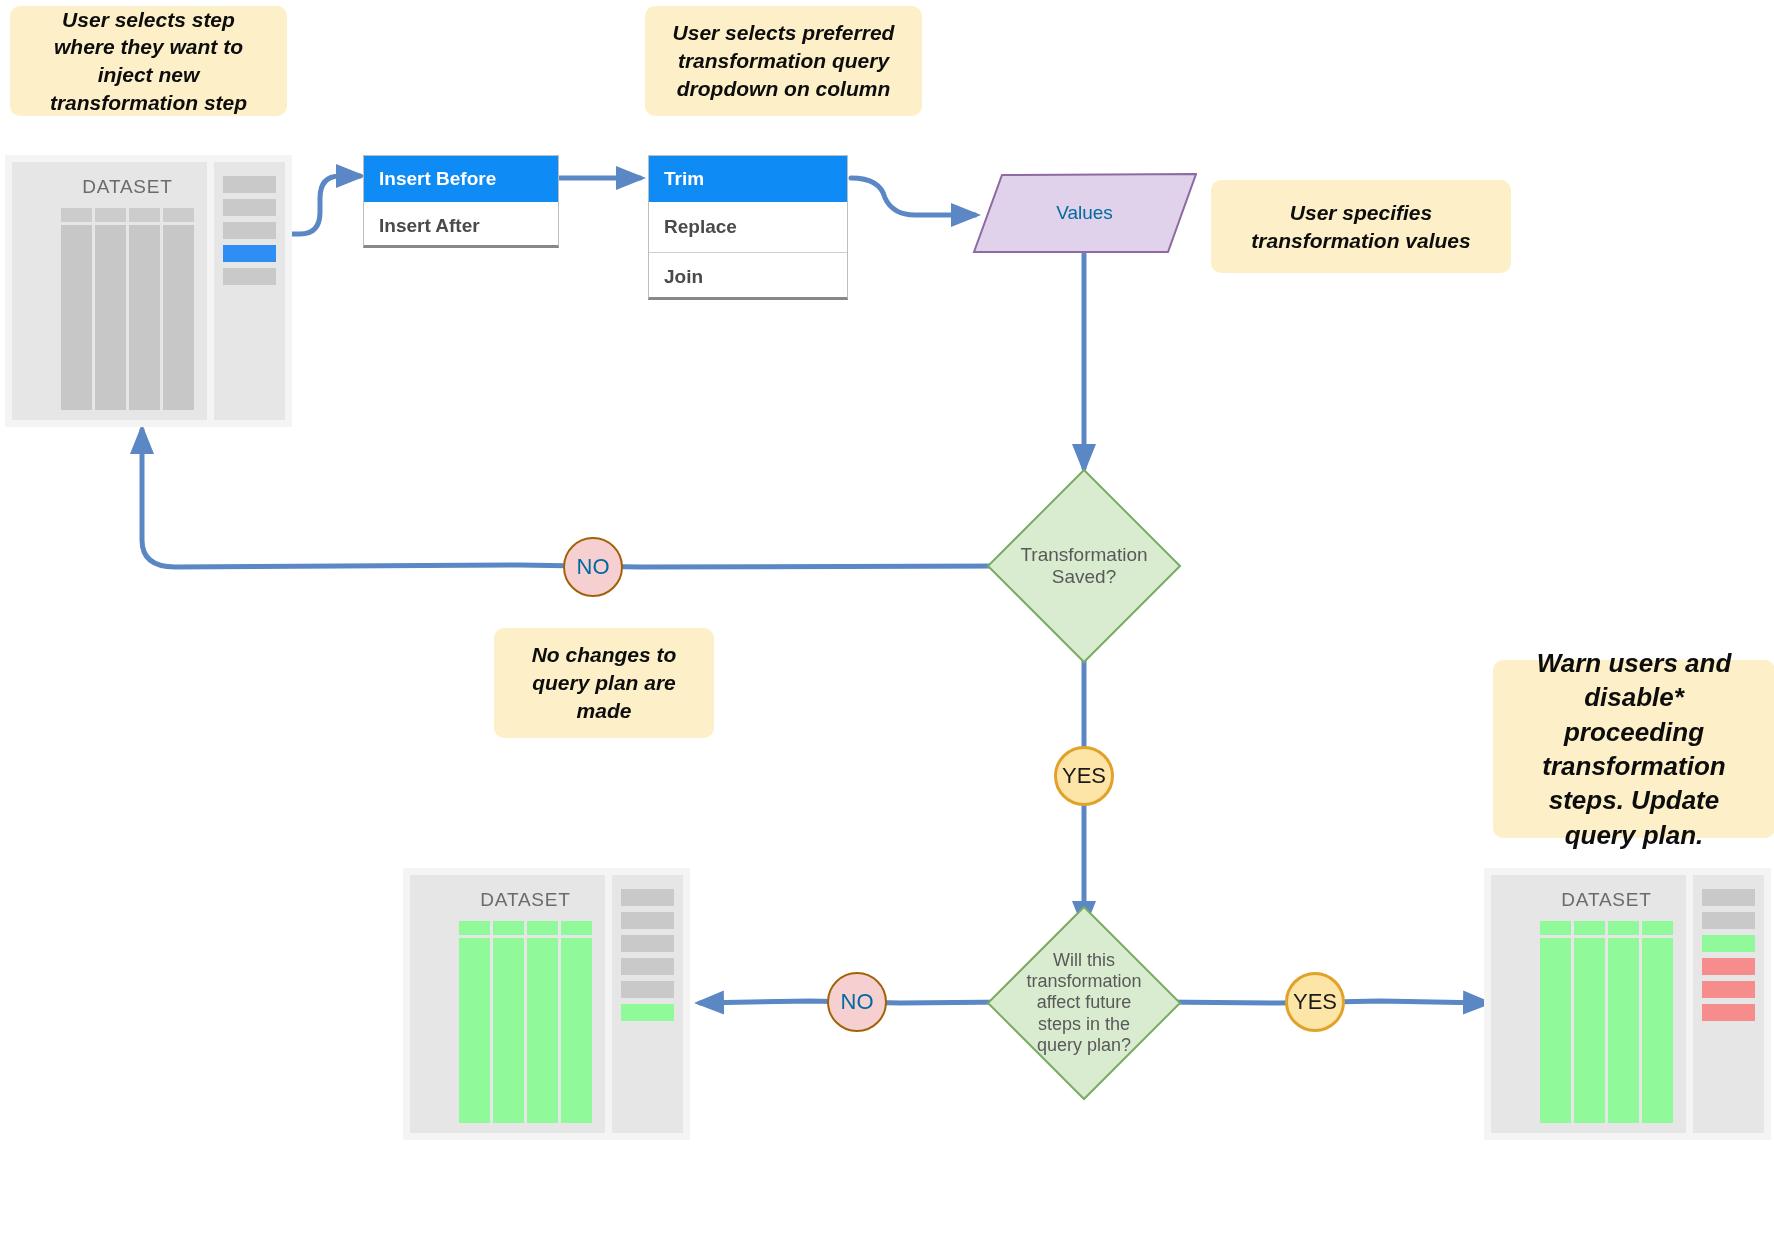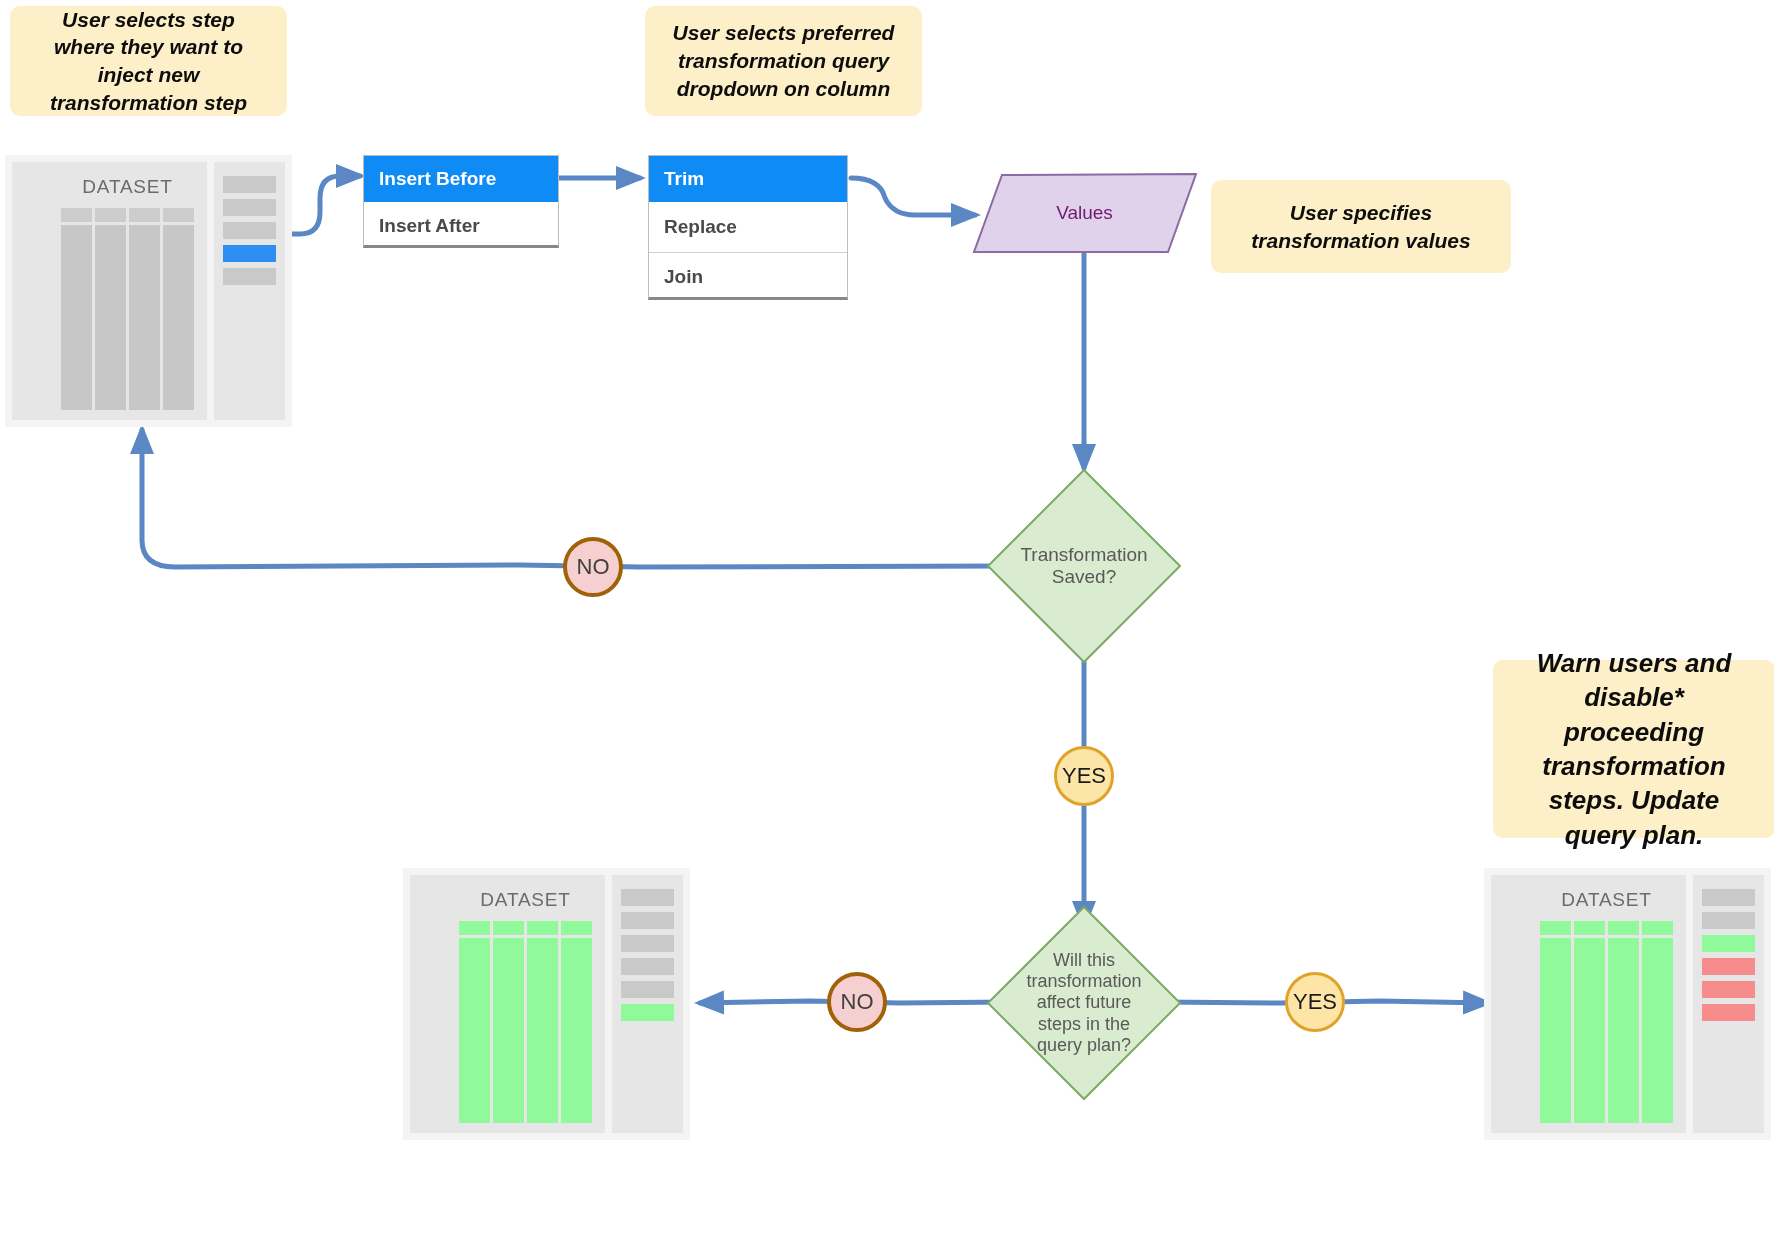--- a/index.html
+++ b/index.html
@@ -133,37 +133,37 @@
   }
 
   
   .para-wrap { position: absolute; }
   .para-label {
     position: absolute;
     inset: 0;
     display: flex;
     align-items: center;
     justify-content: center;
-    color: #701a75;
+    color: #0369a1;
   }
 
   
   .badge {
     position: absolute;
     border-radius: 50%;
     display: flex;
     align-items: center;
     justify-content: center;
     font-weight: normal;
     box-sizing: border-box;
   }
   .badge.no {
     background: #f6d0d0;
-    border: 4px solid #a16207;
-    color: #404040;
+    border: 2px solid #a16207;
+    color: #0369a1;
   }
   .badge.yes {
     background: #fde5a8;
     border: 3px solid #e0a32a;
     color: #1a1a1a;
   }
 
   
   #wires {
     position: absolute;
@@ -203,20 +203,21 @@
       <path d="M 1160 1002 L 1280 1003 L 1380 1001 L 1487 1003"></path>
     </g>
   </svg>
 
   <div class="note" style="left:10px; top:6px; width:277px; height:110px; font-size:21px;">User selects step where they want to inject new transformation step</div>
 
   <div class="note" style="left:645px; top:6px; width:277px; height:110px; font-size:21px;">User selects preferred transformation query dropdown on column</div>
 
   <div class="note" style="left:1211px; top:180px; width:300px; height:93px; font-size:21px;">User specifies transformation values</div>
 
+  <div class="note" style="left:494px; top:628px; width:220px; height:110px; font-size:21px;">No changes to query plan are made</div>
 
   <div class="note" style="left:1493px; top:660px; width:282px; height:178px; font-size:26px;">Warn users and disable* proceeding transformation steps. Update query plan.</div>
 
 
   <div class="dataset" style="left:5px; top:155px; width:287px; height:272px;">
     <div class="ds-main">
       <div class="ds-title" style="font-size:19px;">DATASET</div>
       <div class="ds-grid">
         <div class="ds-col">
           <div class="ds-colhead" style="background:#cccccc;"></div>

